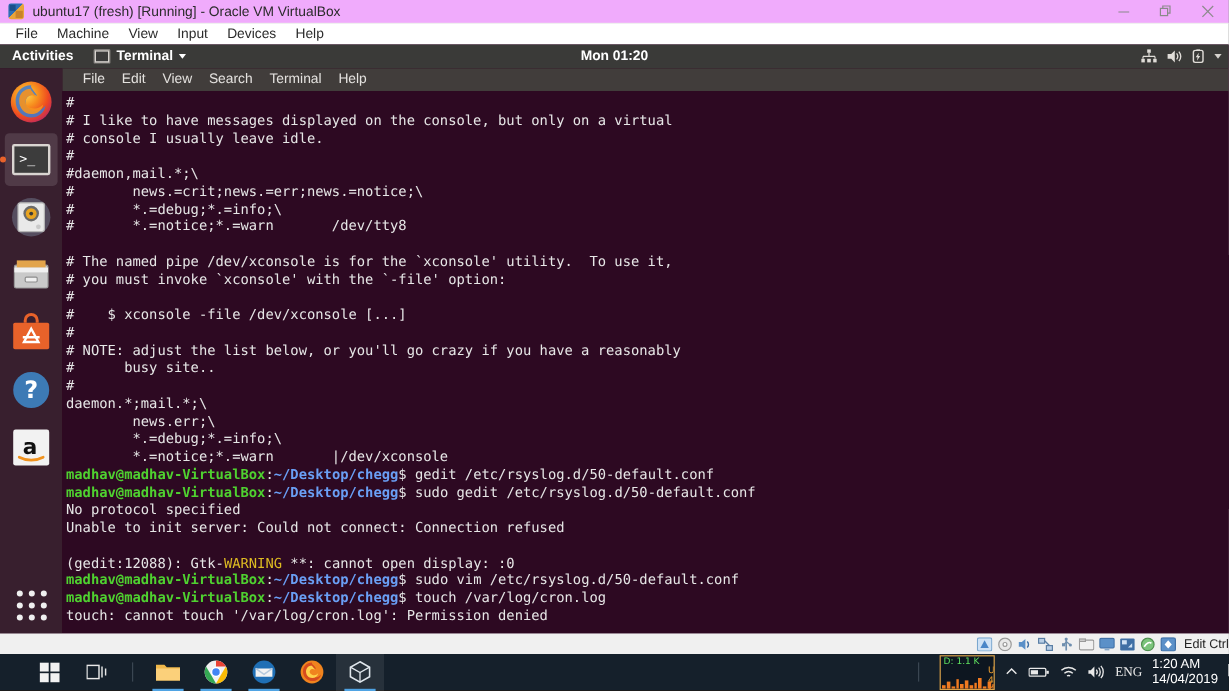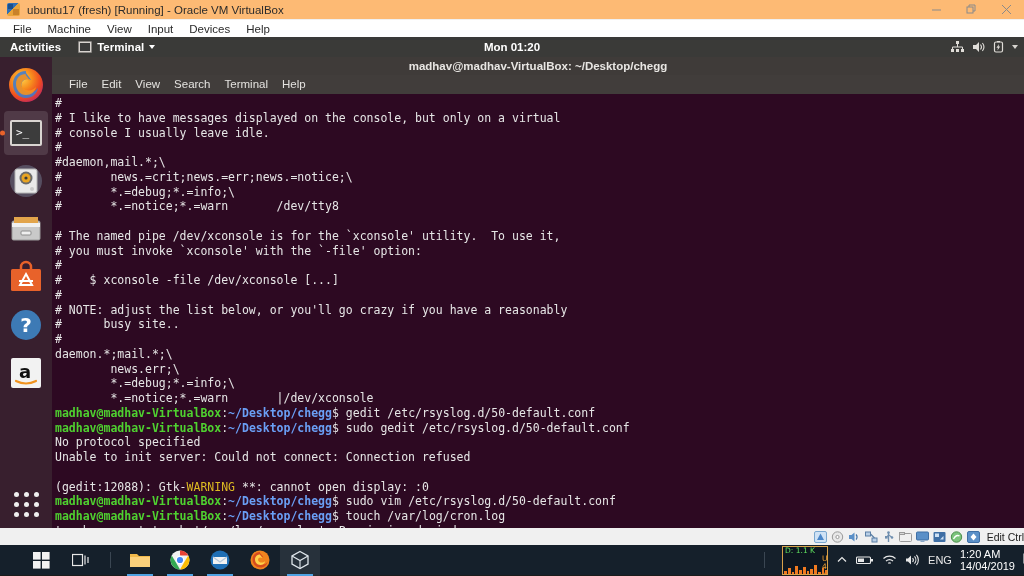--- a/index.html
+++ b/index.html
@@ -17,21 +17,21 @@
 
   
   .vbox-window {
     position: absolute; left: 0; top: 0;
     width: 1024px; height: 545px;
     background: #f0f0f0;
   }
   .vbox-titlebar {
     position: relative;
     height: 19px;
-    background: #fdba74;
+    background: #f0abfc;
     display: flex; align-items: center;
     border-bottom: 1px solid #f0f0f0;
   }
   .vbox-appicon {
     width: 13px; height: 13px;
     margin-left: 7px; margin-right: 7px;
     flex: 0 0 auto;
     position: relative;
     background: linear-gradient(135deg,#2f6fb5 0%,#2f6fb5 45%,#e9a43a 46%,#e9a43a 100%);
     border-radius: 2px;
@@ -283,21 +283,21 @@
   }
   .net-d { font-size: 7.5px; color:#5fe05f; line-height:8px; padding-left:2px; }
   .net-u { font-size: 7.5px; color:#f0a030; line-height:8px; padding-left:2px;margin-left:37px; }
   .net-graph {
     position:absolute; left:0; bottom:0; width:100%; height:9px;
     display:flex; align-items:flex-end; gap:1px; padding:0 1px;
   }
   .net-bar { flex: 1 1 auto; background:#f07a20; }
   .tray-icon { display:flex; align-items:center; justify-content:center; }
   .tray-icon svg { display:block; }
-  .tb-lang { font-size: 11px; color:#e8e8e8; }
+  .tb-lang { font-size: 11px; color:#e8e8e8;font-family:Liberation Serif, serif; }
   .tb-clock {
     font-size: 11px; color:#ffffff;
     text-align:left; line-height:12px;
   }
 </style>
 </head>
 <body>
 
 <div id="screen">
 
@@ -456,23 +456,20 @@
           <span class="apps-dot"></span>
           <span class="apps-dot"></span>
           <span class="apps-dot"></span>
           <span class="apps-dot"></span>
           <span class="apps-dot"></span>
           <span class="apps-dot"></span>
         </div>
       </div>
 
       <div class="terminal">
-        <div class="term-titlebar">
-          <span>madhav@madhav-VirtualBox: ~/Desktop/chegg</span>
-        </div>
         <div class="term-menubar">
           <div class="term-menuitem">File</div>
           <div class="term-menuitem">Edit</div>
           <div class="term-menuitem">View</div>
           <div class="term-menuitem">Search</div>
           <div class="term-menuitem">Terminal</div>
           <div class="term-menuitem">Help</div>
         </div>
         <div class="term-body" id="term-body"><div class="term-line c-plain">#</div><div class="term-line c-plain"># I like to have messages displayed on the console, but only on a virtual</div><div class="term-line c-plain"># console I usually leave idle.</div><div class="term-line c-plain">#</div><div class="term-line c-plain">#daemon,mail.*;\</div><div class="term-line c-plain">#       news.=crit;news.=err;news.=notice;\</div><div class="term-line c-plain">#       *.=debug;*.=info;\</div><div class="term-line c-plain">#       *.=notice;*.=warn       /dev/tty8</div><div class="term-line c-plain">&nbsp;</div><div class="term-line c-plain"># The named pipe /dev/xconsole is for the `xconsole' utility.  To use it,</div><div class="term-line c-plain"># you must invoke `xconsole' with the `-file' option:</div><div class="term-line c-plain">#</div><div class="term-line c-plain">#    $ xconsole -file /dev/xconsole [...]</div><div class="term-line c-plain">#</div><div class="term-line c-plain"># NOTE: adjust the list below, or you'll go crazy if you have a reasonably</div><div class="term-line c-plain">#      busy site..</div><div class="term-line c-plain">#</div><div class="term-line c-plain">daemon.*;mail.*;\</div><div class="term-line c-plain">        news.err;\</div><div class="term-line c-plain">        *.=debug;*.=info;\</div><div class="term-line c-plain">        *.=notice;*.=warn       |/dev/xconsole</div><div class="term-line"><span class="c-user">madhav@madhav-VirtualBox</span><span class="c-plain">:</span><span class="c-path">~/Desktop/chegg</span><span class="c-plain">$</span><span class="c-plain"> gedit /etc/rsyslog.d/50-default.conf</span></div><div class="term-line"><span class="c-user">madhav@madhav-VirtualBox</span><span class="c-plain">:</span><span class="c-path">~/Desktop/chegg</span><span class="c-plain">$</span><span class="c-plain"> sudo gedit /etc/rsyslog.d/50-default.conf</span></div><div class="term-line c-plain">No protocol specified</div><div class="term-line c-plain">Unable to init server: Could not connect: Connection refused</div><div class="term-line c-plain">&nbsp;</div><div class="term-line"><span class="c-plain">(gedit:12088): Gtk-</span><span class="c-warn">WARNING</span><span class="c-plain"> **: cannot open display: :0</span></div><div class="term-line"><span class="c-user">madhav@madhav-VirtualBox</span><span class="c-plain">:</span><span class="c-path">~/Desktop/chegg</span><span class="c-plain">$</span><span class="c-plain"> sudo vim /etc/rsyslog.d/50-default.conf</span></div><div class="term-line"><span class="c-user">madhav@madhav-VirtualBox</span><span class="c-plain">:</span><span class="c-path">~/Desktop/chegg</span><span class="c-plain">$</span><span class="c-plain"> touch /var/log/cron.log</span></div><div class="term-line c-plain">touch: cannot touch '/var/log/cron.log': Permission denied</div></div>
       </div>

